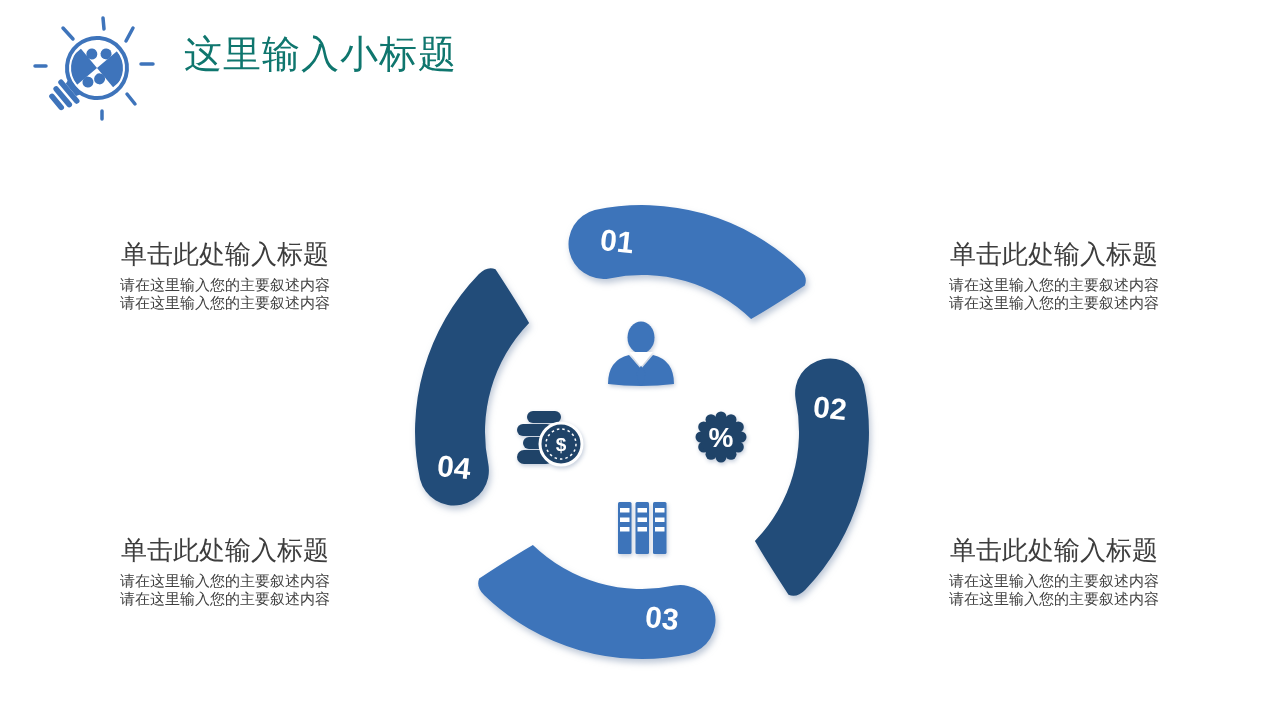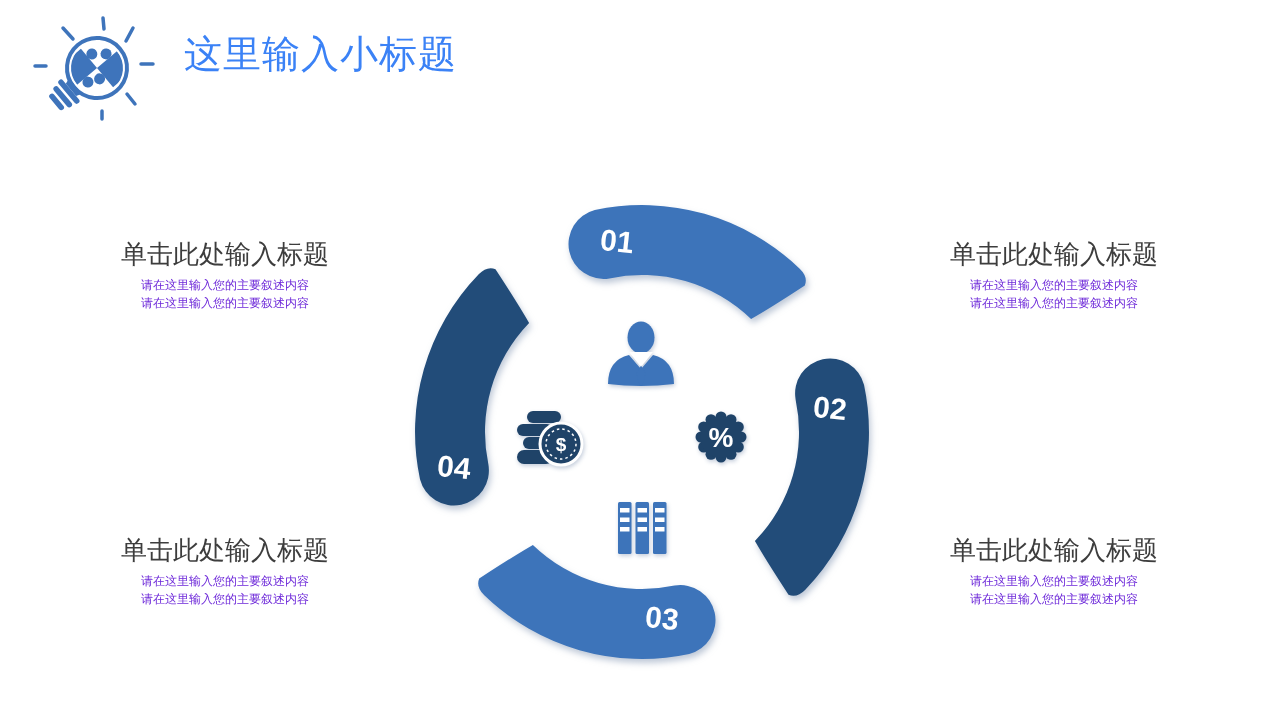--- a/index.html
+++ b/index.html
@@ -2,31 +2,31 @@
 <html><head>
 <meta charset="utf-8">
 <style>
   html,body{margin:0;padding:0;background:#fff;}
   .canvas{
     position:relative;width:1280px;height:720px;background:#ffffff;overflow:hidden;
     font-family:"Liberation Sans","DejaVu Sans",sans-serif;
   }
   .slide-title{
     position:absolute;left:184px;top:30px;
-    font-size:38px;line-height:48px;color:#3b82f6;font-weight:400;
+    font-size:38px;line-height:48px;color:#0f766e;font-weight:400;
     letter-spacing:1px;white-space:nowrap;
   }
   .logo{position:absolute;left:25px;top:5px;width:145px;height:120px;}
   .block{position:absolute;width:232px;text-align:center;margin-top:11px;}
   .block .bhead{
     font-size:26px;line-height:29px;color:#3D3D3D;font-weight:400;
     margin:0 0 7px 0;white-space:nowrap;
   }
   .block .bline{
-    font-size:12px;line-height:18px;color:#6d28d9;margin:0;white-space:nowrap;
+    font-size:15px;line-height:18px;color:#404040;margin:0;white-space:nowrap;
   }
   .blk-tl{left:109px;top:229px;}
   .blk-tr{left:938px;top:229px;}
   .blk-bl{left:109px;top:525px;}
   .blk-br{left:938px;top:525px;}
   .diagram{position:absolute;left:0;top:0;}
   .arc{filter:drop-shadow(2px 4px 3px rgba(125,145,175,0.5));}
   .cicon{filter:drop-shadow(1px 2px 2px rgba(125,145,175,0.45));}
   .segnum{
     font-family:"Liberation Sans","DejaVu Sans",sans-serif;

